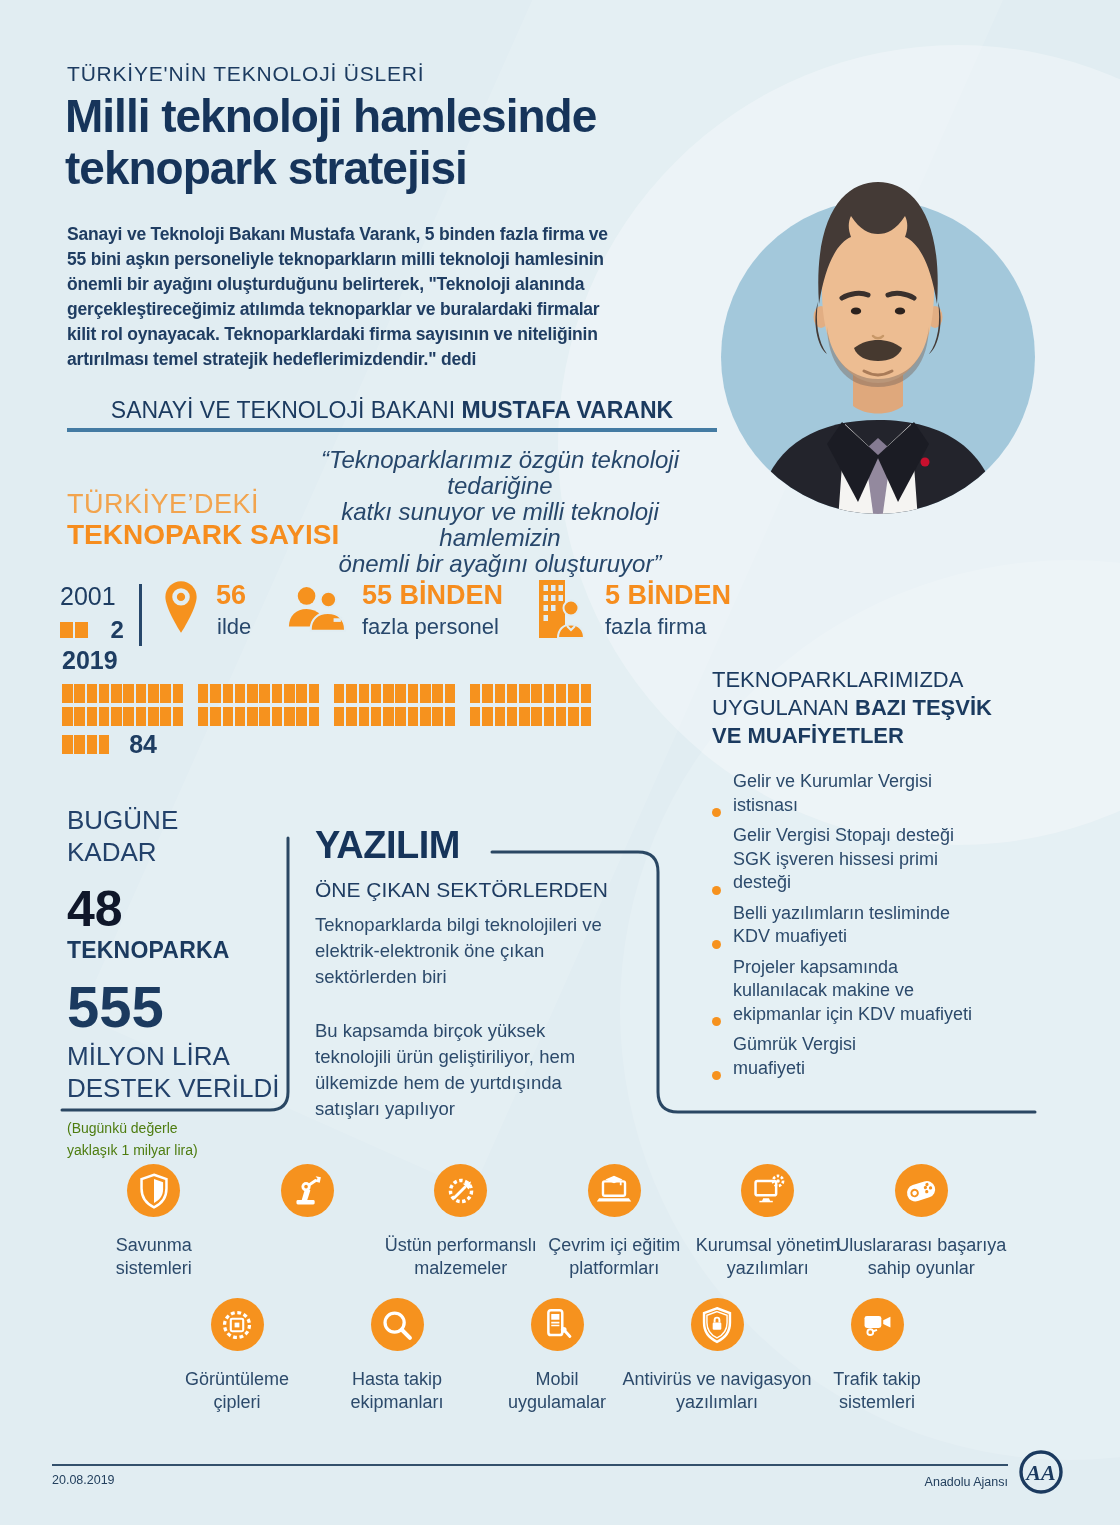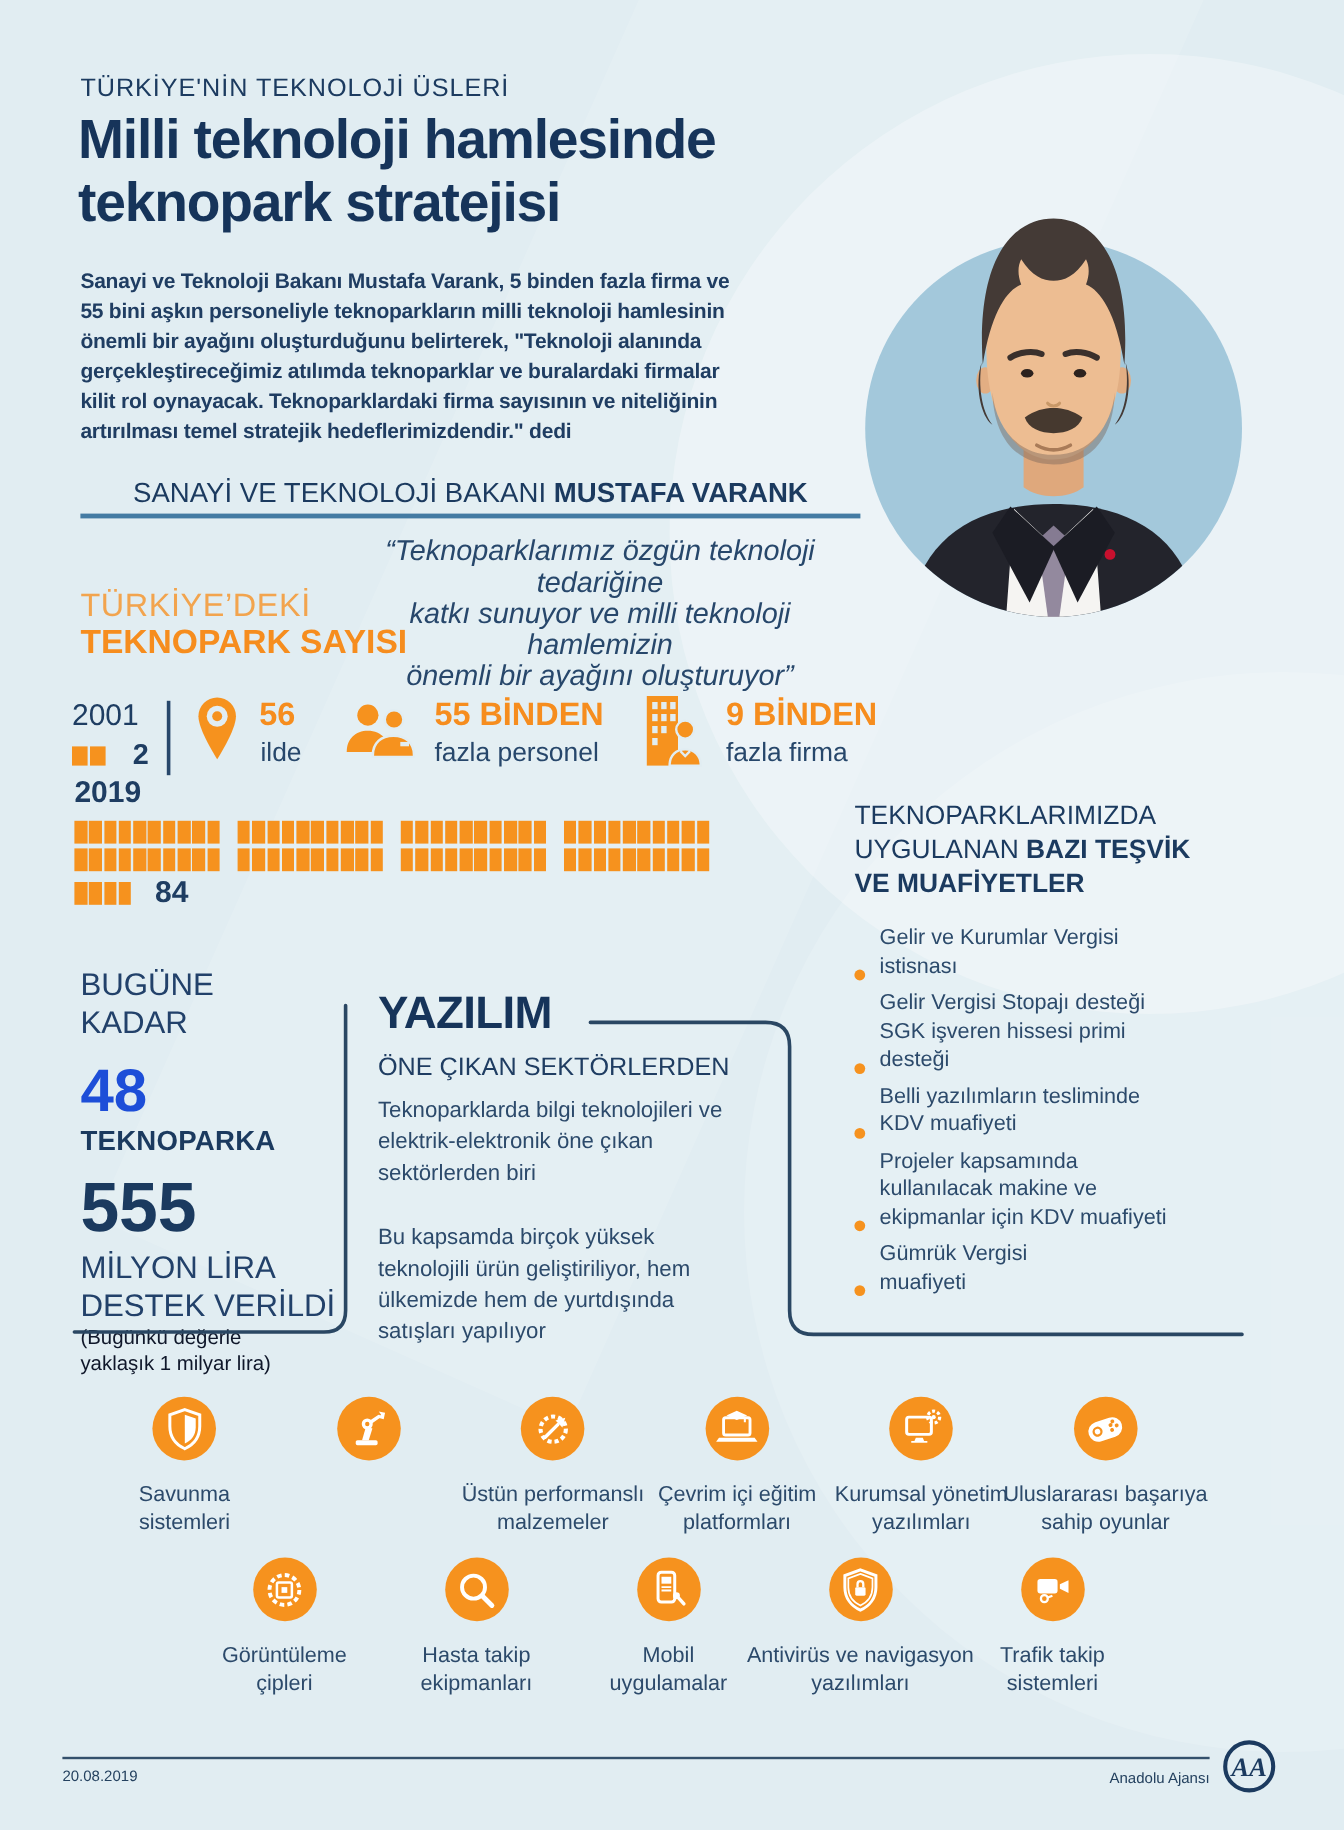--- a/index.html
+++ b/index.html
@@ -48,25 +48,25 @@
   
   .tesvik-h{left:712px;top:666px;width:315px;font-size:22px;line-height:28px;color:#1B3A5F;}
   .tesvik-h .bold{font-weight:bold;}
   #tesvik-list{left:712px;top:770px;width:300px;}
   .bullet-item{display:flex;margin-bottom:7px;align-items:flex-end;}
   .dot{width:9px;height:9px;border-radius:50%;background:#F6921E;margin:7px 12px 0 0;flex:none;}
   .bt{font-size:18px;line-height:23.5px;color:#2C4A6B;white-space:pre-line;}
   
   .support{left:67px;top:804px;width:220px;}
   .s-head{font-size:26px;line-height:32px;color:#22416A;white-space:pre-line;}
-  .s-v1{font-size:50px;font-weight:bold;margin-top:16px;line-height:1;color:#1d4ed8;}
+  .s-v1{font-size:50px;font-weight:bold;margin-top:16px;line-height:1;color:#0f172a;}
   .s-l1{font-size:23px;font-weight:bold;margin-top:3px;letter-spacing:.2px;}
   .s-v2{font-size:58px;font-weight:bold;margin-top:14px;line-height:1;color:#1B3A5F;}
   .s-l2{font-size:26px;line-height:32px;margin-top:4px;white-space:pre-line;color:#22416A;}
-  .s-note{font-size:17px;line-height:22px;white-space:pre-line;color:#0f172a;}
+  .s-note{font-size:14px;line-height:22px;margin-top:13px;white-space:pre-line;color:#4d7c0f;}
   
   .yz-title{left:315px;top:824px;font-size:38px;font-weight:bold;color:#16345A;letter-spacing:-.5px;}
   .yz-sub{left:315px;top:878px;font-size:21px;color:#1F3D62;text-align:right;}
   .yz-p{position:absolute;left:315px;font-size:18.5px;line-height:26px;color:#2C4A6B;white-space:pre-line;}
   #yzp1{top:912px;}
   #yzp2{top:1018px;}
   #panel-lines{position:absolute;left:0;top:0;pointer-events:none;}
   
   .sector-row{position:absolute;display:flex;}
   #row1{left:77px;top:1164px;}
@@ -196,21 +196,21 @@
           <rect x="27.5" y="17" width="4.5" height="6"></rect>
           <rect x="12.5" y="27" width="4.5" height="6"></rect>
           <rect x="20" y="27" width="4.5" height="6"></rect>
           <rect x="12.5" y="37" width="4.5" height="6"></rect>
         </g>
         <circle cx="40" cy="30" r="7.5" fill="#F6921E" stroke="#E1EDF2" stroke-width="2"></circle>
         <path d="M27 60c0-8.5 5.5-13.5 13-13.5S53 51.5 53 60z" fill="#F6921E" stroke="#E1EDF2" stroke-width="2"></path>
         <path d="M36 48l4 4 4-4" fill="none" stroke="#E1EDF2" stroke-width="2"></path>
       </svg>
     </div>
-  <div class="abs stat-val" style="left:605px;top:580px">9 BİNDEN</div>
+  <div class="abs stat-val" style="left:605px;top:580px">5 BİNDEN</div>
   <div class="abs stat-lab" style="left:605px;top:614px">fazla firma</div>
 
   <div class="abs" id="y2019">
     <div class="year">2019</div>
     <div id="sq2019">
         <div class="sq-row">
           <div class="sq-group">
             <span class="sq"></span>
             <span class="sq"></span>
             <span class="sq"></span>

